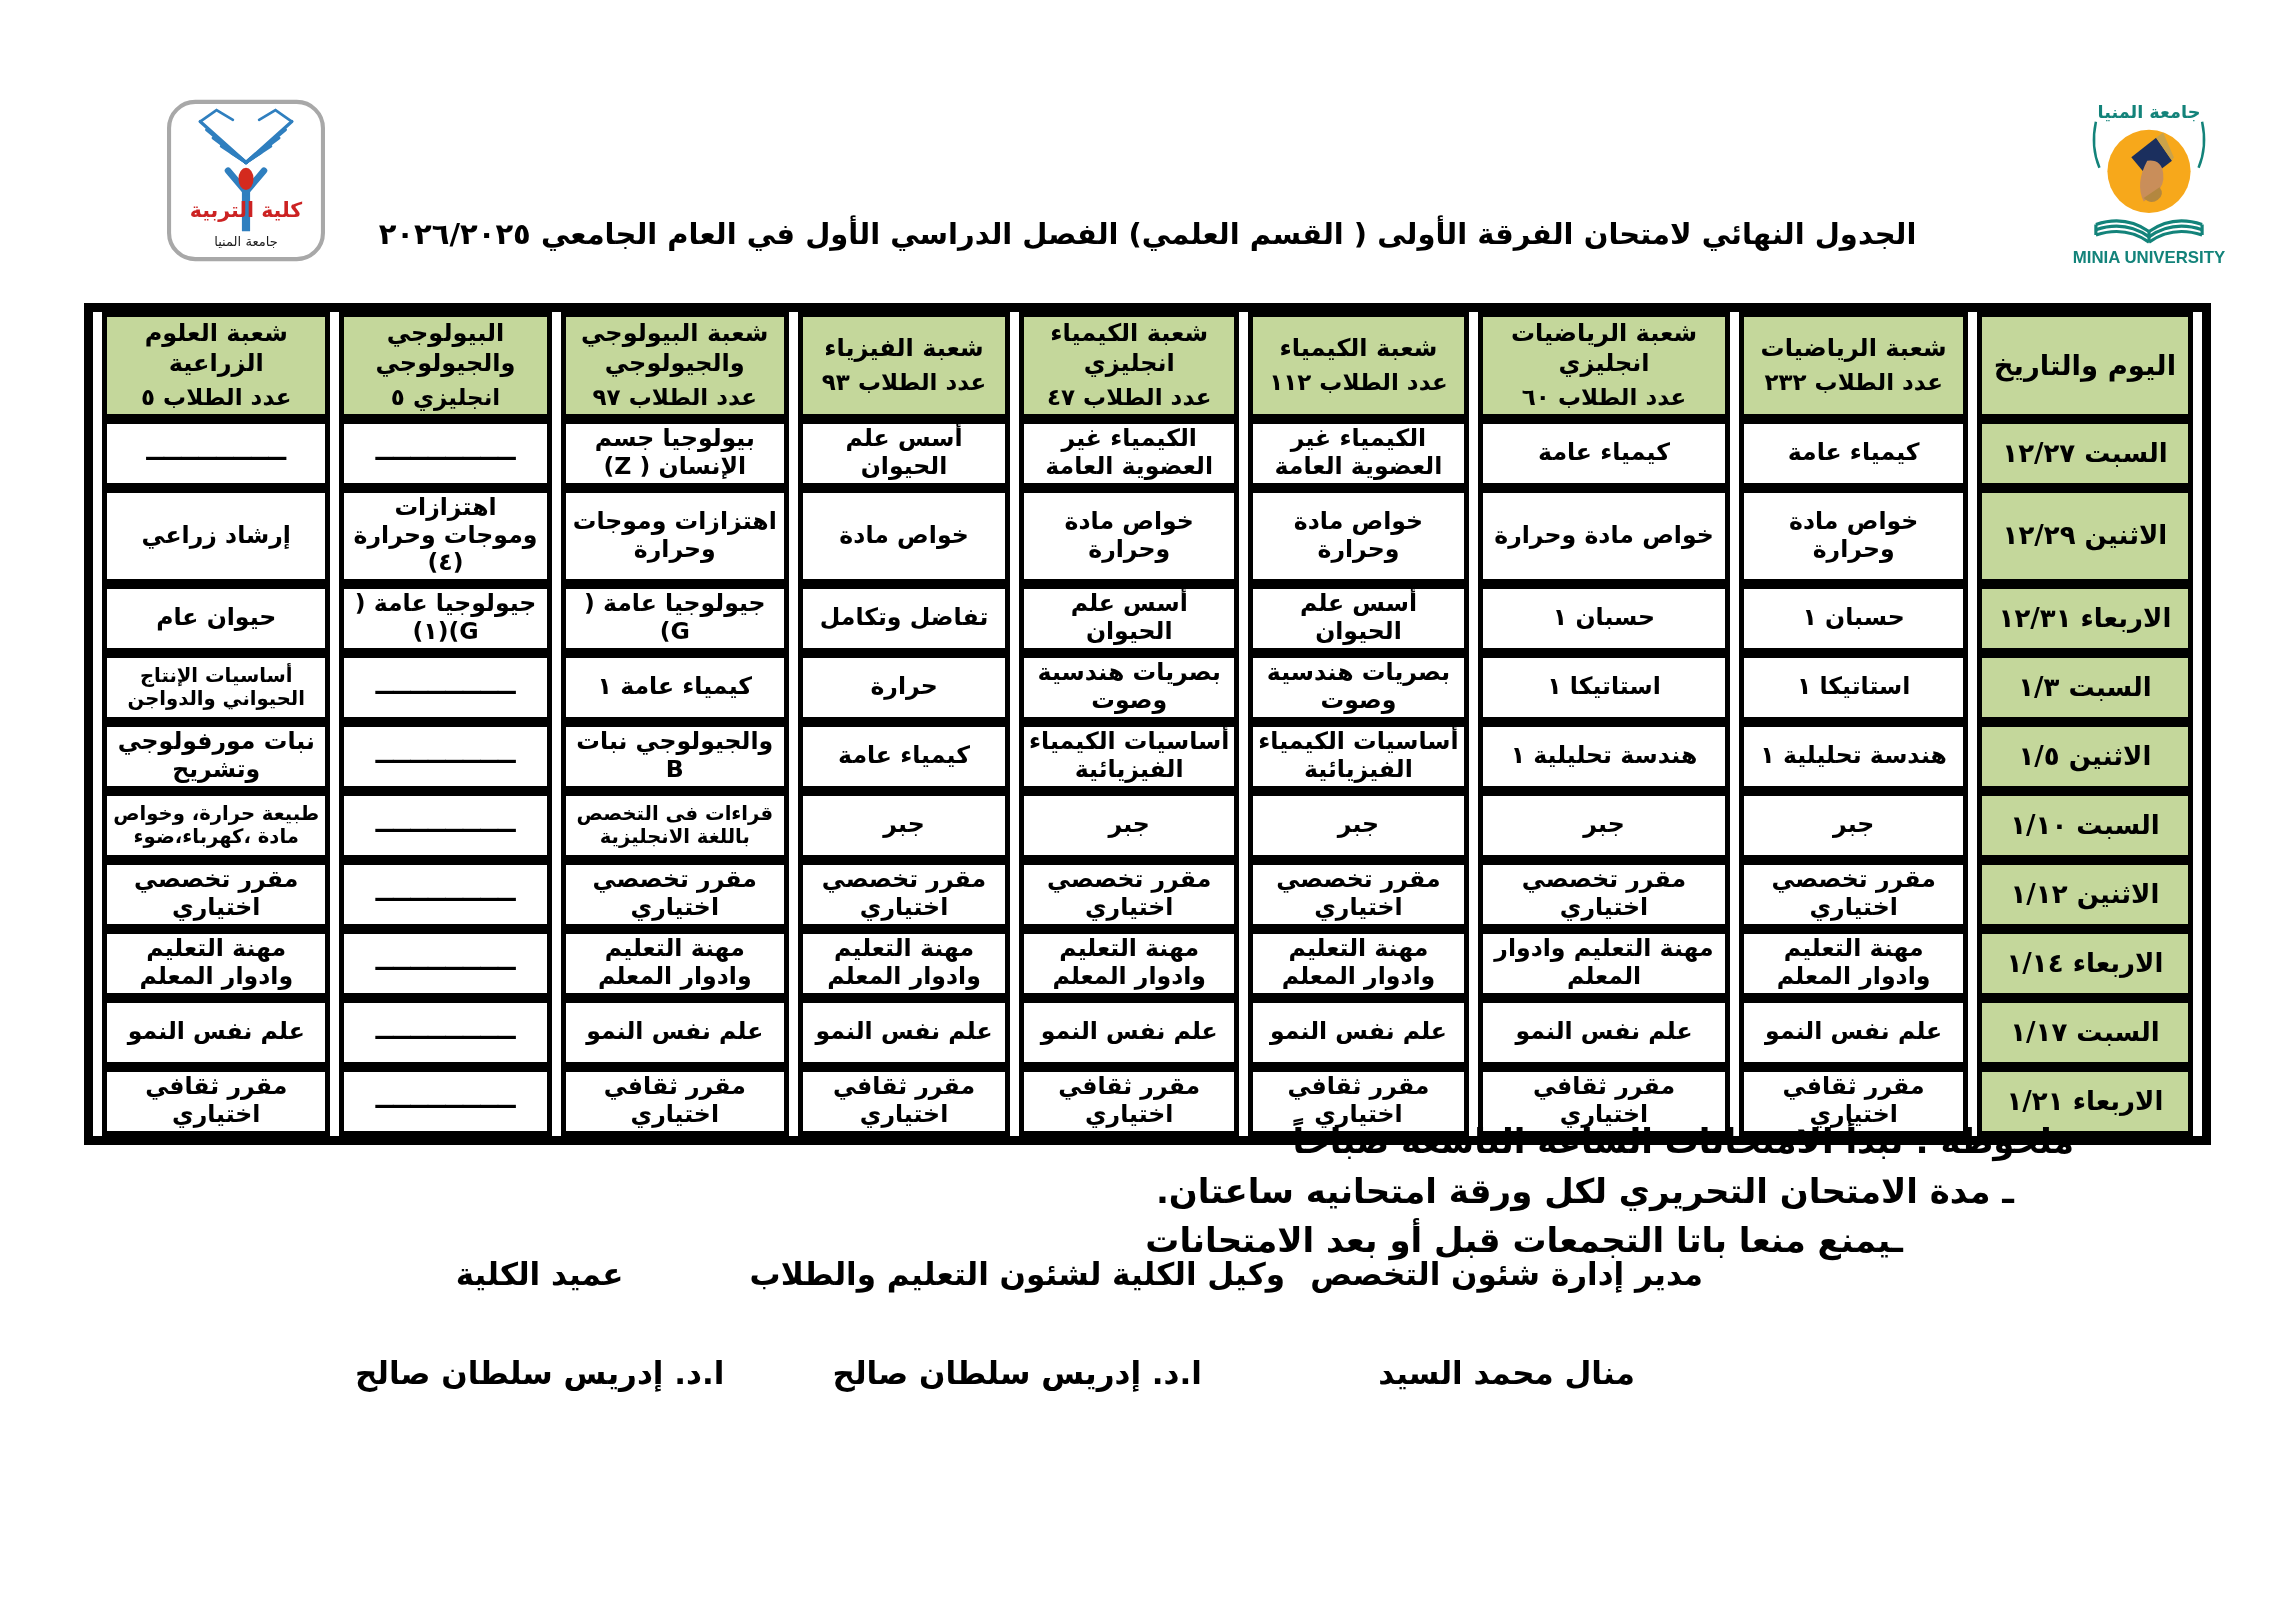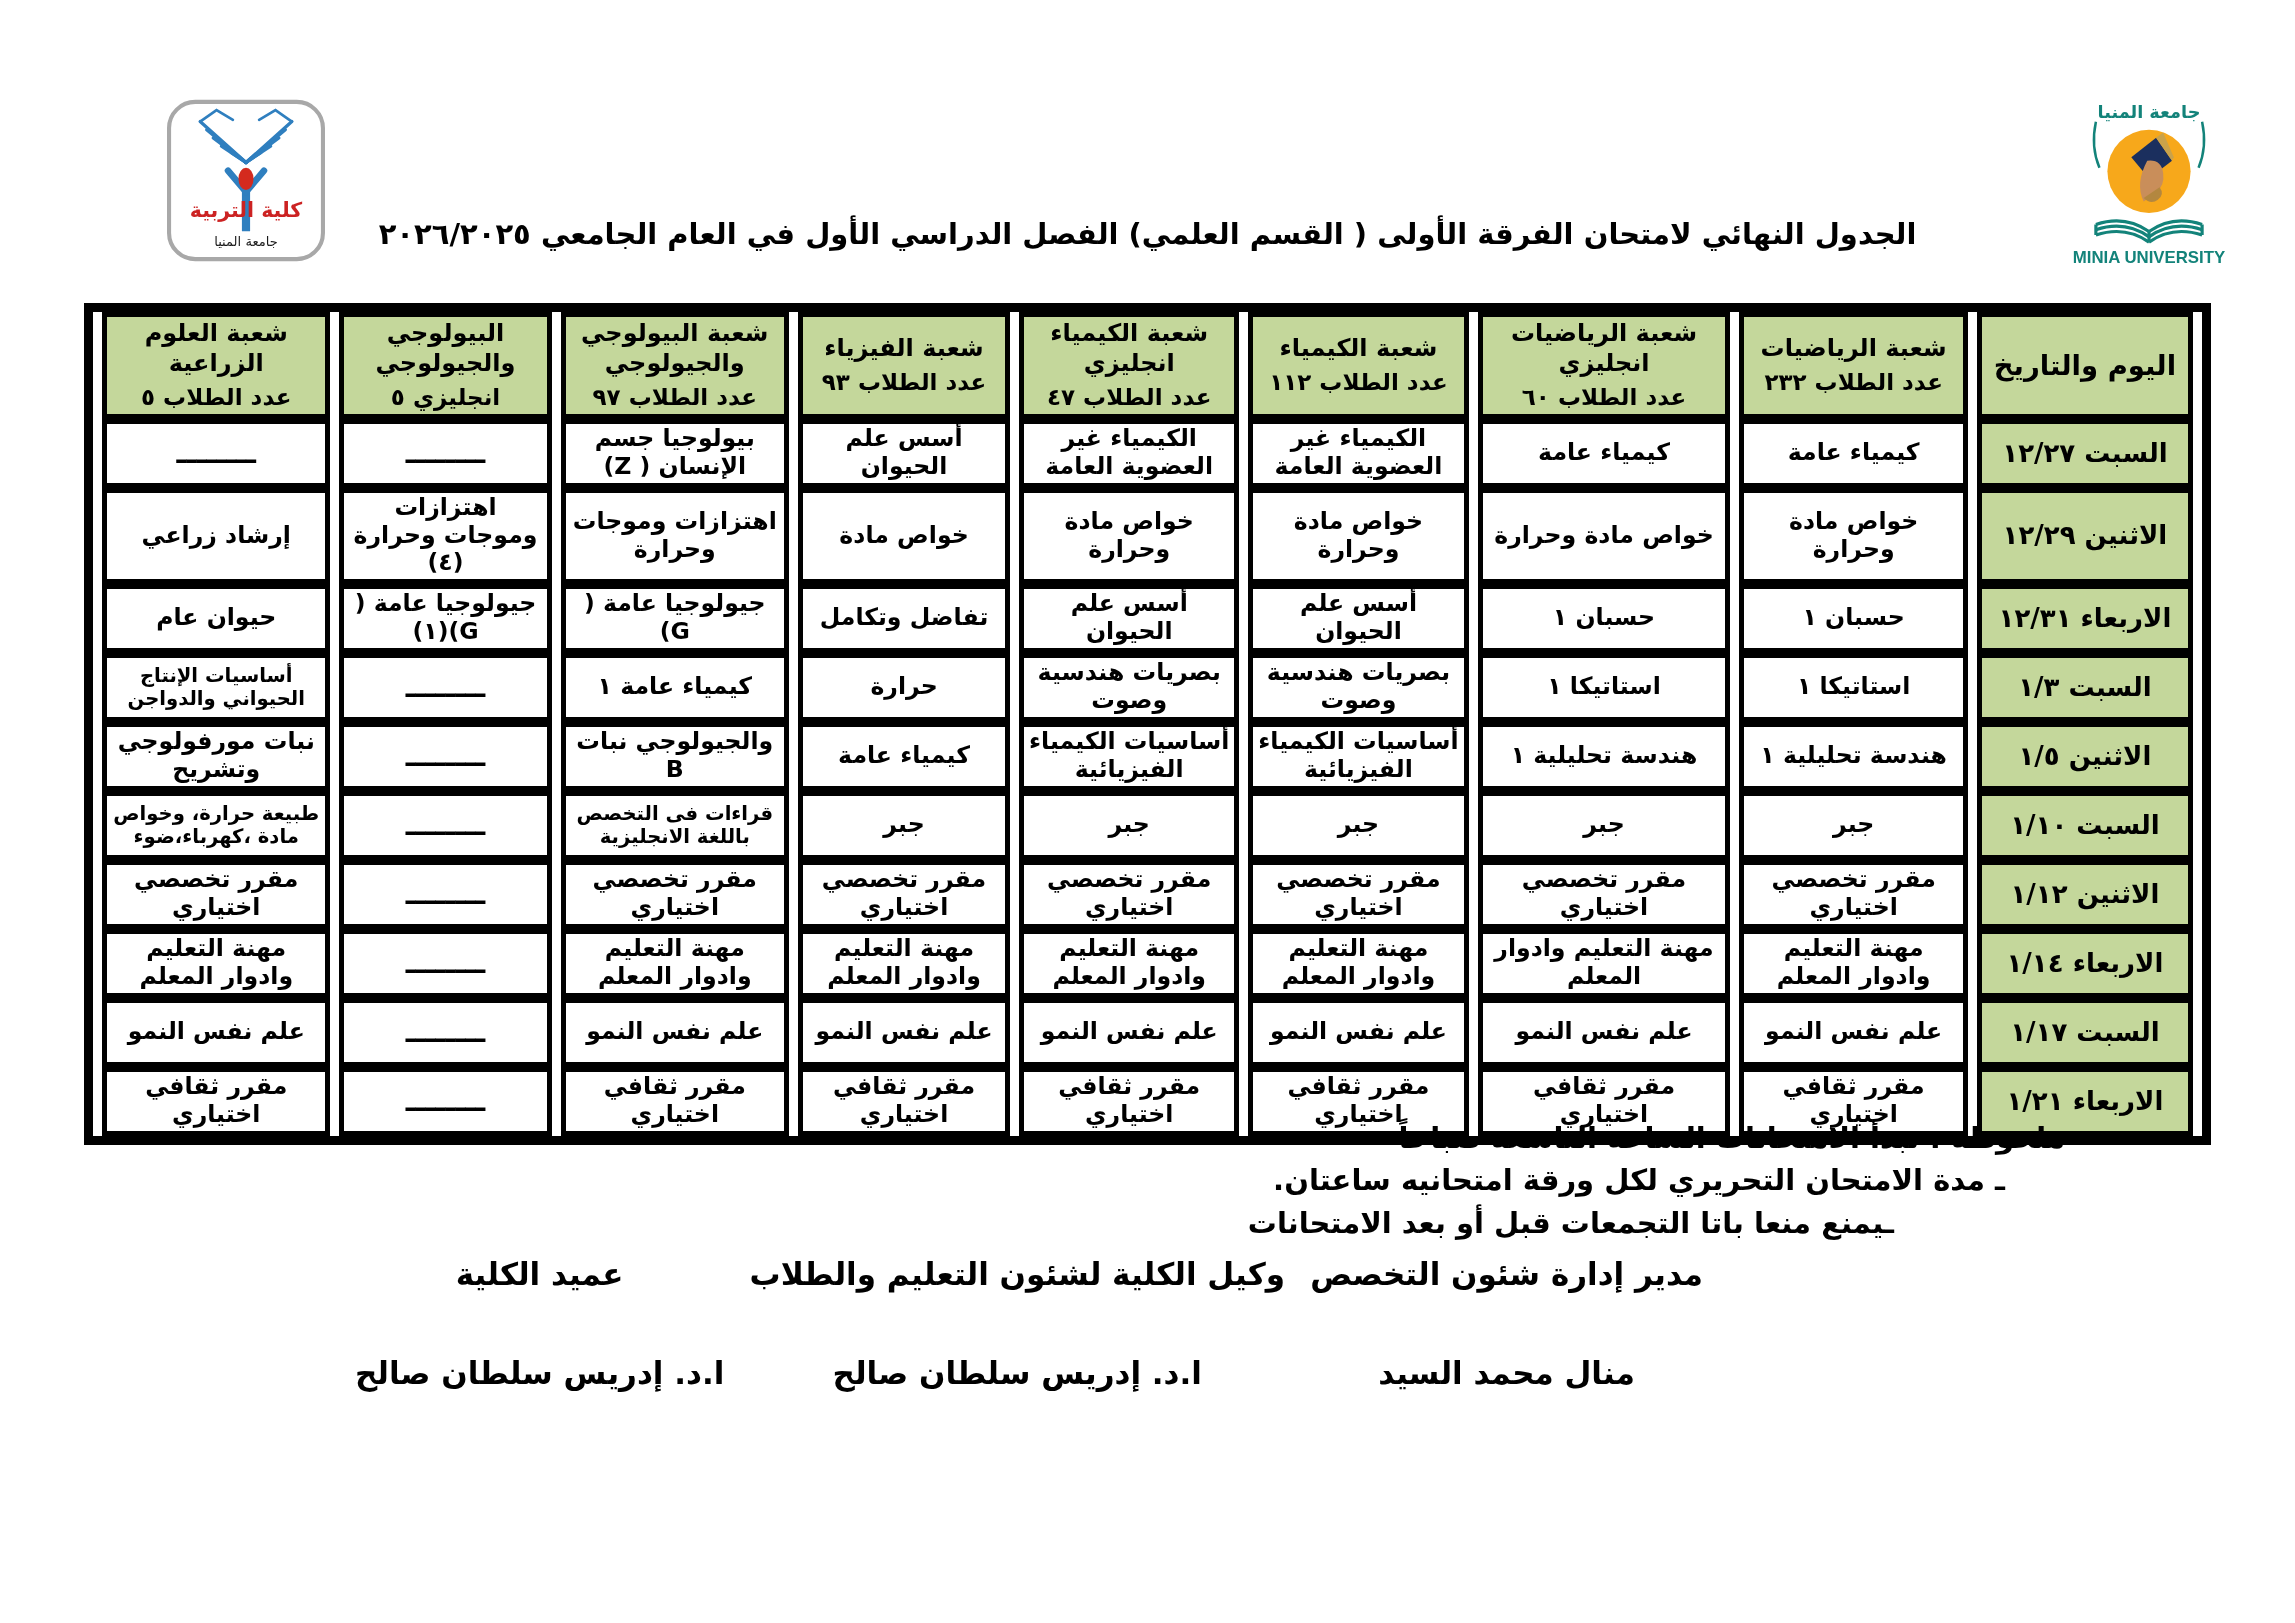--- a/index.html
+++ b/index.html
@@ -45,27 +45,27 @@
   }
   .schedule thead th.day-col { font-size:27.5px; }
   .col-count { font-size:23px; margin-top:5.2px; }
   .schedule td {
     height:69px; font-size:23.6px; line-height:1.18; background:#fff;
   }
   .schedule td.day-col {
     background:var(--green,#c4d79b); font-size:26px;
   }
   .schedule td.small { font-size:19.6px; }
-  .schedule td.dash-cell { font-size:29px; letter-spacing:0; }
+  .schedule td.dash-cell { font-size:29px; letter-spacing:0;font-family:Liberation Mono, monospace; }
 
   
   .notes {
-    position:absolute; top:1117px; right:230px;
+    position:absolute; top:1117px; right:221px;
     direction:rtl; text-align:right;
-    font-size:29px; font-weight:bold; line-height:1.46;
+    font-size:34px; font-weight:bold; line-height:1.46;
   }
   .note-line-2 { margin-right:60px; }
   .note-line-3 { margin-right:171px; }
 
   
   .signatures {
     position:absolute; top:1256px; right:592px; width:1348px;
     display:flex; justify-content:space-between; direction:rtl;
     text-align:center; font-weight:bold; font-size:31px;
   }

